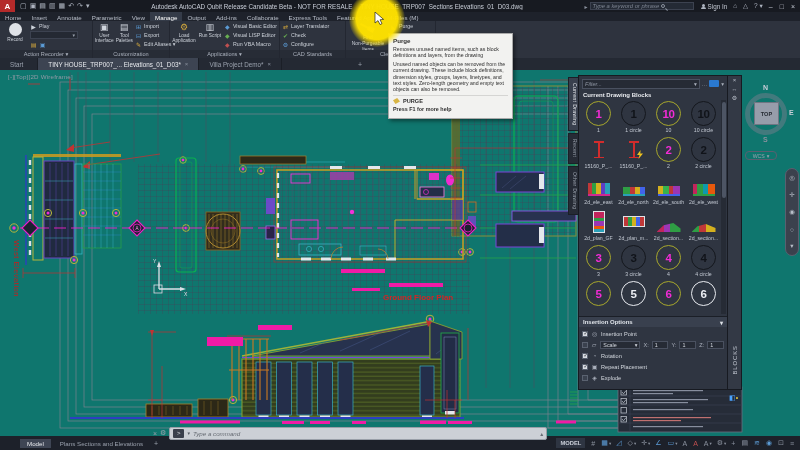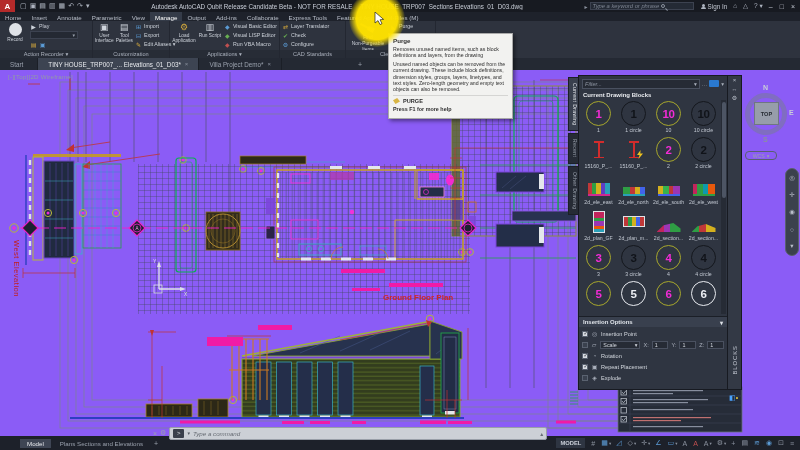--- a/index.html
+++ b/index.html
@@ -59,21 +59,21 @@
   
   #doctabs { left:0; top:58px; width:800px; height:12px; background:#242933; display:flex; font-size:6.3px;
     color:#9aa1ad; z-index:37; }
   .dtab { display:flex; align-items:center; gap:4px; padding:0 10px; border-right:1px solid #1b1f27; cursor:default;
     white-space:nowrap; }
   .dtab[data-active="true"] { background:#3d4452; color:#e8eaee; }
   .dtab .x { font-size:6px; color:#8a919e; }
   .dplus { padding:0 6px; display:flex; align-items:center; font-size:7px; }
 
   
-  #canvas { left:0; top:70px; width:800px; height:366px; z-index:1; background:#8b5cf6; }
+  #canvas { left:0; top:70px; width:800px; height:366px; z-index:1; background:#0f766e; }
   #vplabel { left:8px; top:73px; font-size:6.2px; color:#929aa6; z-index:4; letter-spacing:.2px; }
 
   
   #tooltip { left:388px; top:33px; width:125px; height:86px; background:#f2f2f0; border:1px solid #a9a9a9;
     box-shadow:2px 2px 4px rgba(0,0,0,.45); z-index:50; padding:3px 4px; color:#2e2e2e; }
   #tooltip .t { font-size:6.2px; font-weight:bold; margin-bottom:2px; }
   #tooltip .s { font-size:5.2px; line-height:1.18; margin-bottom:3px; }
   #tooltip .b { font-size:5.2px; line-height:1.18; margin-bottom:3px; }
   #tooltip .cmdrow { display:flex; align-items:center; gap:3px; border-top:1px solid #d5d5d3; padding-top:2px;
     font-size:5.6px; font-weight:bold; }

